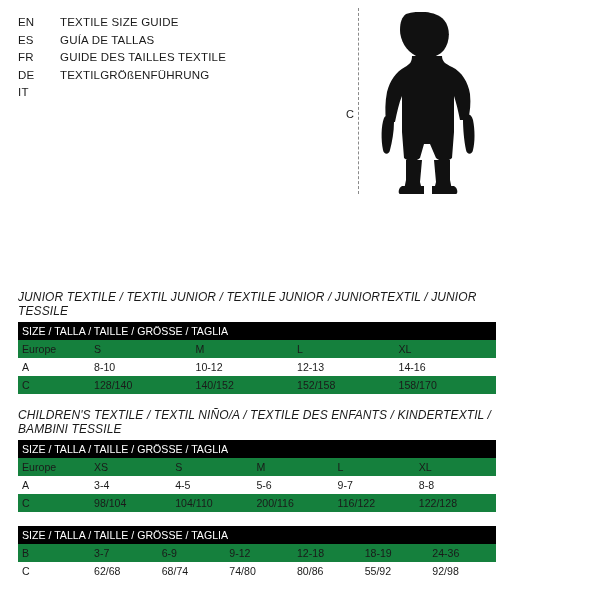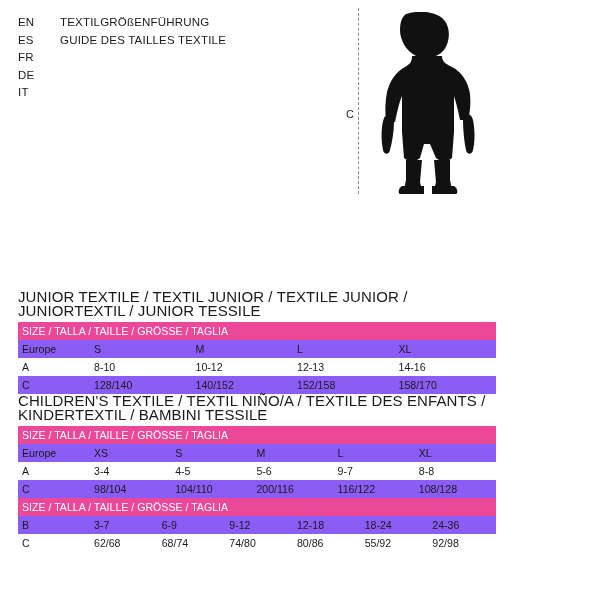--- a/index.html
+++ b/index.html
@@ -71,49 +71,51 @@
   .silhouette {
     position: absolute;
     left: 26px;
     top: 4px;
     width: 112px;
     height: 184px;
   }
 
   
   .section {
+    margin-top: 14px;
   }
   .section-title {
-    font-size: 15px;
+    font-size: 12px;
     line-height: 14px;
     letter-spacing: 0.1px;
     margin-bottom: 4px;
+    font-style: italic;
   }
   .section-title.two-line {
     line-height: 14.5px;
   }
   table.size {
     border-collapse: collapse;
     width: 100%;
     table-layout: fixed;
   }
   table.size td {
     font-size: 10.6px;
     padding: 3px 0 3px 4px;
     vertical-align: middle;
     white-space: nowrap;
   }
   tr.band td {
-    background: #ec4899;
+    background: #000000;
     color: #ffffff;
     font-size: 10.6px;
     padding: 3px 0 3px 4px;
   }
   tr.shade td {
-    background: #8b5cf6;
+    background: #15803d;
   }
   tr.plain td {
     background: #ffffff;
   }
   .lbl {
     width: 72px;
   }
 </style>
 </head>
 <body>
@@ -122,22 +124,24 @@
 
   <div class="header">
     <div class="lang-col">
       <div class="lang-row lang-code">EN</div>
       <div class="lang-row lang-code">ES</div>
       <div class="lang-row lang-code">FR</div>
       <div class="lang-row lang-code">DE</div>
       <div class="lang-row lang-code">IT</div>
     </div>
     <div class="title-col">
+      <div class="lang-row">TEXTILE SIZE GUIDE</div>
+      <div class="lang-row">GUÍA DE TALLAS</div>
+      <div class="lang-row">GUIDE DES TAILLES TEXTILE</div>
       <div class="lang-row">TEXTILGRÖßENFÜHRUNG</div>
-      <div class="lang-row">GUIDE DES TAILLES TEXTILE</div>
     </div>
   </div>
 
   <div class="figure">
     <div class="dashline"></div>
     <div class="c-label">C</div>
     <svg class="silhouette" viewBox="0 0 112 184">
       <g fill="#111111">
 
         <path d="M34 2 C46 -2 64 -1 72 8 C79 16 78 30 72 38 C66 46 52 48 44 44 C34 39 28 28 28 18 C28 10 30 5 34 2 Z"></path>
@@ -232,21 +236,21 @@
           <td>5-6</td>
           <td>9-7</td>
           <td>8-8</td>
         </tr>
         <tr class="shade">
           <td>C</td>
           <td>98/104</td>
           <td>104/110</td>
           <td>200/116</td>
           <td>116/122</td>
-          <td>108/128</td>
+          <td>122/128</td>
         </tr>
       </tbody>
     </table>
   </div>
 
   <div class="section">
     <table class="size">
       <colgroup>
         <col class="lbl">
           <col>
@@ -259,21 +263,21 @@
       <tbody>
         <tr class="band">
           <td colspan="7">SIZE / TALLA / TAILLE / GRÖSSE / TAGLIA</td>
         </tr>
         <tr class="shade">
           <td>B</td>
           <td>3-7</td>
           <td>6-9</td>
           <td>9-12</td>
           <td>12-18</td>
-          <td>18-24</td>
+          <td>18-19</td>
           <td>24-36</td>
         </tr>
         <tr class="plain">
           <td>C</td>
           <td>62/68</td>
           <td>68/74</td>
           <td>74/80</td>
           <td>80/86</td>
           <td>55/92</td>
           <td>92/98</td>

